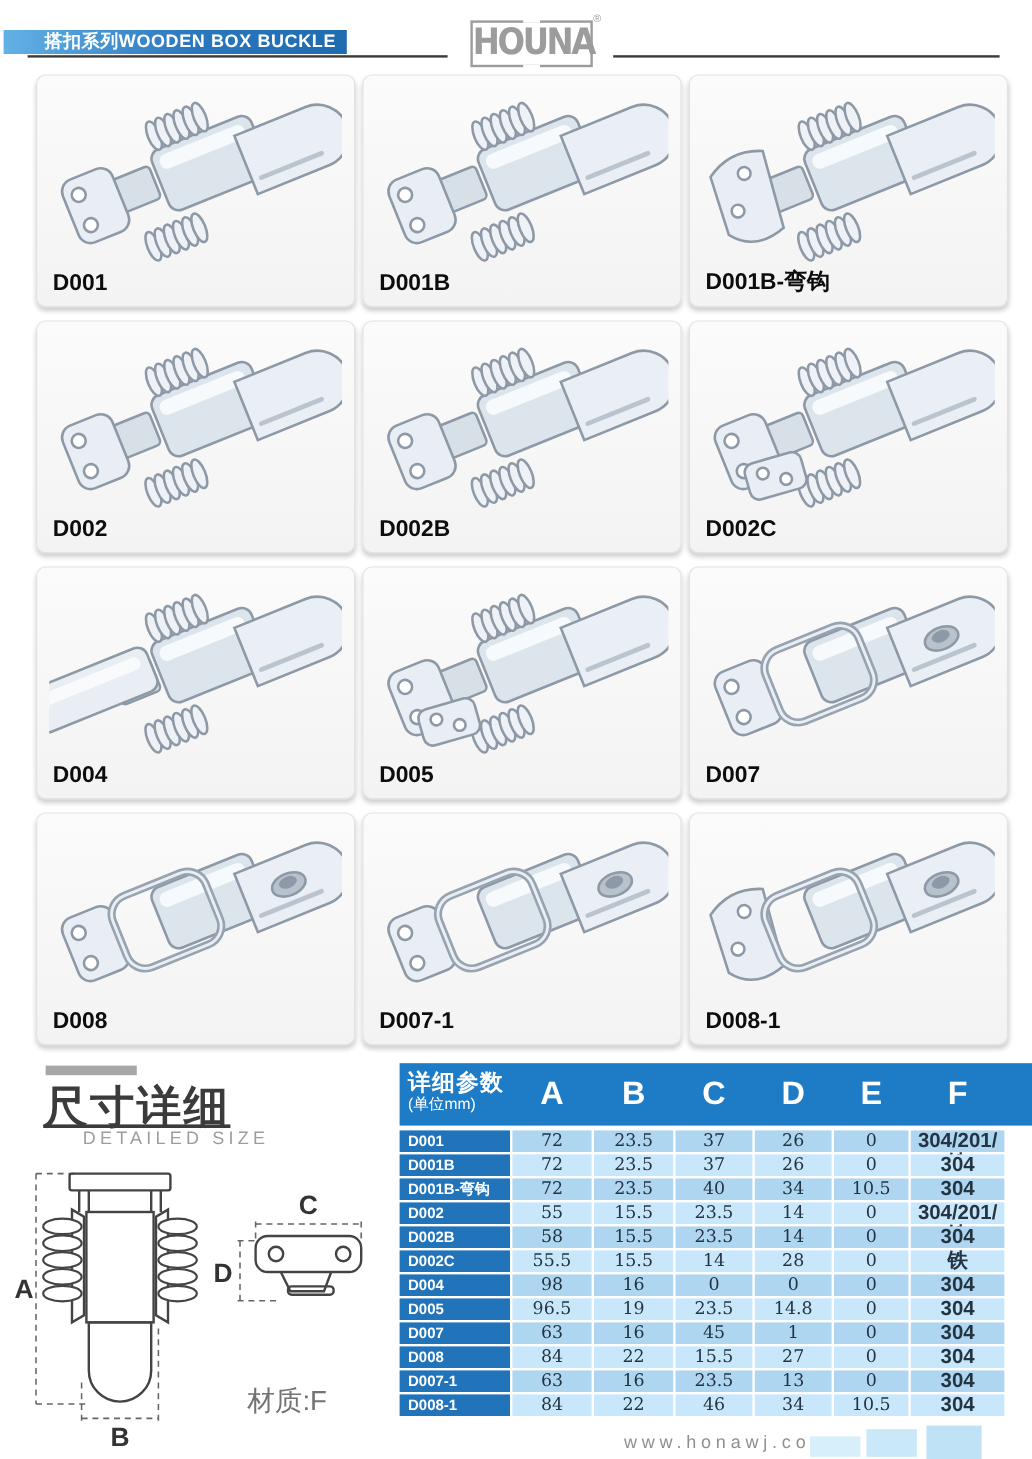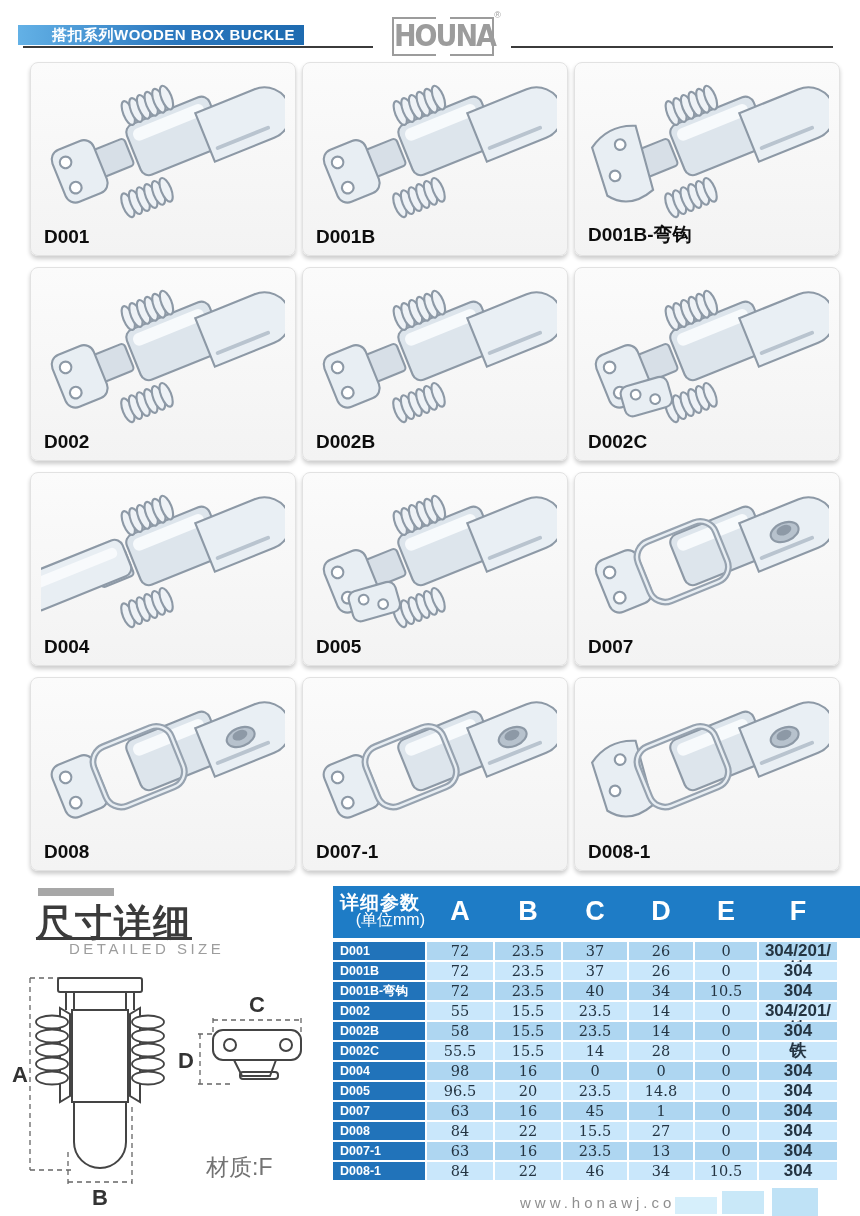--- a/index.html
+++ b/index.html
@@ -6,21 +6,21 @@
     --accent:#1e7cc6; --label-blue:#2173ba; --row-a:#aed6f1; --row-b:#c9e7fb;
     --metal-stroke:#8d99a6;
   }
   html,body{margin:0;padding:0;}
   body{
     width:860px;height:1216px;position:relative;background:#ffffff;
     font-family:"Liberation Sans", sans-serif;overflow:hidden;
   }
   
   .banner{
-    position:absolute;left:18px;top:25px;width:286px;height:20px;
+    position:absolute;left:3px;top:25px;width:286px;height:20px;
     background:linear-gradient(to right,#63b1e6,#2a77be 55%,#1e6bb0);
     color:#fff;font-size:15px;font-weight:bold;line-height:20px;
     padding-left:0;letter-spacing:.5px;
   }
   .banner span{margin-left:34px;}
   .rule{position:absolute;top:46px;height:2px;background:#3b3b3b;}
   .rule.left{left:23px;width:350px;}
   .rule.right{left:511px;width:322px;}
   .logo{
     position:absolute;left:392px;top:17px;width:102px;height:39px;
@@ -58,21 +58,21 @@
   .size-drawing{position:absolute;left:8px;top:962px;width:320px;height:254px;}
   .material{position:absolute;left:206px;top:1152px;font-size:23px;font-weight:normal;color:#737373;}
   
   .tbl-wrap{position:absolute;left:333px;top:886px;width:592px;}
   .tbl-head{
     display:grid;grid-template-columns:92px 66px 66px 64px 64px 62px 78px;column-gap:2px;
     height:52px;background:var(--accent);margin-bottom:4px;color:#fff;
   }
   .tbl-head .tl{padding:6px 0 0 7px;}
   .tbl-head .tl .t1{font-size:19px;font-weight:bold;letter-spacing:1px;line-height:22px;}
-  .tbl-head .tl .t2{font-size:16px;line-height:12px;text-align:right;}
+  .tbl-head .tl .t2{font-size:13px;line-height:12px;}
   .tbl-head .cl{font-size:27px;font-weight:bold;text-align:center;line-height:50px;}
   .tbl-body{
     display:grid;grid-template-columns:92px 66px 66px 64px 64px 62px 78px;
     grid-auto-rows:18px;gap:2px;background:#fff;
   }
   .tbl-body .mcell{
     background:var(--label-blue);color:#fff;font-size:12.5px;font-weight:bold;
     line-height:18px;padding-left:7px;white-space:nowrap;overflow:hidden;
   }
   .tbl-body .dcell{
@@ -520,21 +520,21 @@
       <div class="dcell r1 fcol">铁</div>
       <div class="mcell">D004</div>
       <div class="dcell r0">98</div>
       <div class="dcell r0">16</div>
       <div class="dcell r0">0</div>
       <div class="dcell r0">0</div>
       <div class="dcell r0">0</div>
       <div class="dcell r0 fcol">304</div>
       <div class="mcell">D005</div>
       <div class="dcell r1">96.5</div>
-      <div class="dcell r1">20</div>
+      <div class="dcell r1">19</div>
       <div class="dcell r1">23.5</div>
       <div class="dcell r1">14.8</div>
       <div class="dcell r1">0</div>
       <div class="dcell r1 fcol">304</div>
       <div class="mcell">D007</div>
       <div class="dcell r0">63</div>
       <div class="dcell r0">16</div>
       <div class="dcell r0">45</div>
       <div class="dcell r0">1</div>
       <div class="dcell r0">0</div>

